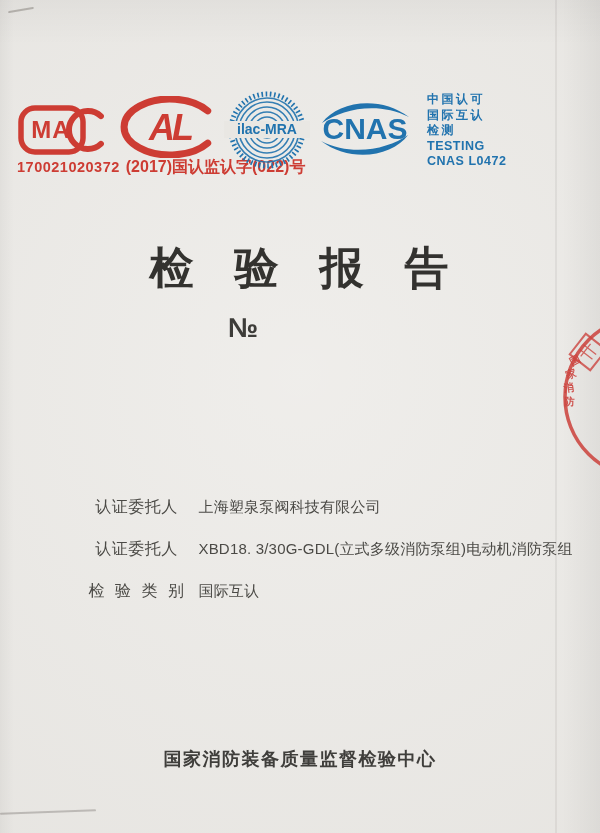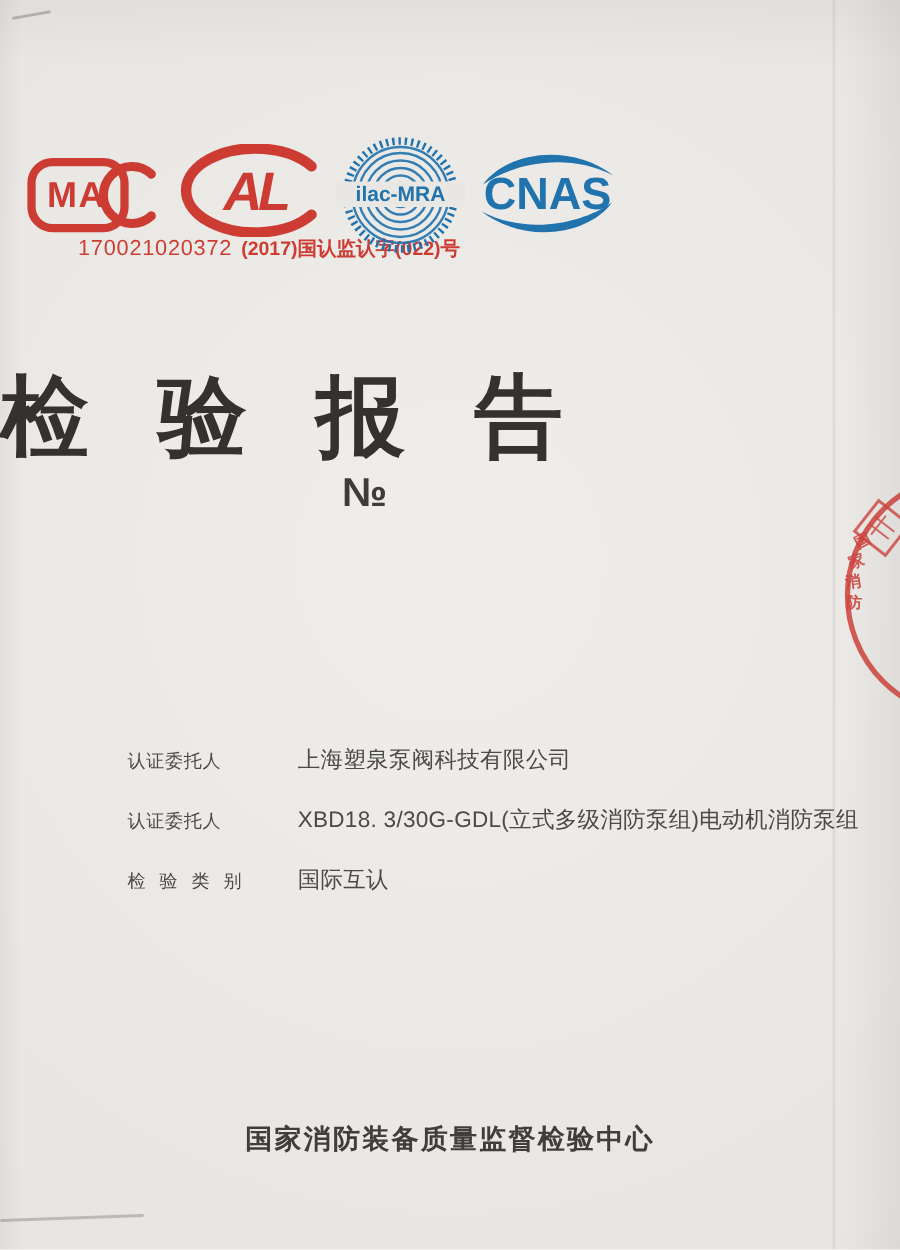--- a/index.html
+++ b/index.html
@@ -12,47 +12,47 @@
     background-image:
       linear-gradient(180deg, rgba(0,0,0,0.035), rgba(0,0,0,0) 45px),
       linear-gradient(90deg, rgba(0,0,0,0.04), rgba(0,0,0,0) 14px, rgba(0,0,0,0) 562px, rgba(0,0,0,0.05) 600px),
       radial-gradient(120% 90% at 50% 45%, rgba(255,255,255,0.28), rgba(0,0,0,0.02));
     font-family: "Liberation Sans", "DejaVu Sans", sans-serif;
   }
 
   
   .cma-logo   { position: absolute; left: 18px;  top: 104px; }
   .cma-cert   { position: absolute; left: 17px;  top: 157px; display: flex; align-items: baseline; gap: 6px; color: #cd3c33; white-space: nowrap; }
-  .cert-number { font-size: 14.5px; font-weight: 400; letter-spacing: 0.5px; margin-left: 35px; }
-  .approval-text { font-size: 13px; font-weight: 700; }
+  .cert-number { font-size: 14.5px; font-weight: 700; letter-spacing: 0.5px; }
+  .approval-text { font-size: 16px; font-weight: 700; }
   .al-logo    { position: absolute; left: 120px; top: 96px; }
   .ilac-logo  { position: absolute; left: 223px; top: 91px; }
   .cnas-logo  { position: absolute; left: 318px; top: 97px; }
   .cnas-lines { position: absolute; left: 427px; top: 92px; color: #2173ae; font-size: 12px; line-height: 15.5px; font-weight: 600; }
   .cnas-lines span { display: block; letter-spacing: 2.5px; }
   .cnas-lines span.en { letter-spacing: 0.5px; font-weight: 700; font-size: 12.5px; }
 
   
   .report-title {
     position: absolute; top: 239px; left: 0; right: 0; margin: 0;
-    font-size: 59px; font-weight: 700;
-    color: #33322f; word-spacing: 26px; letter-spacing: 2px; white-space: nowrap;
+    text-align: center; font-size: 44px; font-weight: 700;
+    color: #33322f; word-spacing: 26px; letter-spacing: 2px; white-space: nowrap; font-family: Liberation Serif, serif;
   }
   .report-no { position: absolute; top: 313px; left: 228px; display: flex; align-items: baseline; gap: 17px; }
   .no-symbol { font-size: 27px; font-weight: 600; color: #3d3c39; }
   .no-value  { font-family: "DejaVu Sans Mono", monospace; font-size: 20px; letter-spacing: 2px; color: #57554f; }
 
   
   .stamp { position: absolute; top: 326px; right: 0; width: 42px; height: 140px; overflow: hidden; }
   .stamp svg { display: block; }
 
   
   .fields { position: absolute; left: 85px; top: 497px; }
   .field-row { margin-bottom: 21px; white-space: nowrap; }
-  .field-label { display: inline-block; width: 103px; color: #4b4a46; font-size: 12px; letter-spacing: 0.5px; }
+  .field-label { display: inline-block; width: 103px; color: #4b4a46; font-size: 16px; letter-spacing: 0.5px; text-align: center; }
   .field-row.spaced .field-label { word-spacing: 5px; }
   .field-value { color: #4b4a46; font-size: 15px; letter-spacing: 0.2px; margin-left: 6px; }
 
   
   .footer {
     position: absolute; top: 747px; left: 0; right: 0;
     text-align: center; font-size: 18px; font-weight: 600;
     letter-spacing: 1.5px; color: #3f3e3b;
   }
 
@@ -95,20 +95,27 @@
     <rect x="1" y="30" width="86" height="17" fill="#e9e7e3"></rect>
     <text x="44" y="43" text-anchor="middle" font-size="14" font-weight="bold" fill="#2173ae">ilac-MRA</text>
   </svg>
 
   <svg class="cnas-logo" width="94" height="64" viewBox="0 0 94 64">
     <path d="M4 26 C 20 4, 62 -2, 91 20 C 60 4, 24 12, 4 26 Z" fill="#2173ae"></path>
     <path d="M90 38 C 74 60, 32 66, 3 44 C 34 60, 70 52, 90 38 Z" fill="#2173ae"></path>
     <text x="47" y="42" text-anchor="middle" font-size="30" font-weight="bold" fill="#2173ae">CNAS</text>
   </svg>
 
+  <div class="cnas-lines">
+    <span>中国认可</span>
+    <span>国际互认</span>
+    <span>检测</span>
+    <span class="en">TESTING</span>
+    <span class="en">CNAS L0472</span>
+  </div>
 
   <h1 class="report-title">检 验 报 告</h1>
 
   <div class="report-no">
     <span class="no-symbol">№</span>
   </div>
 
   <div class="stamp">
     <svg width="42" height="140" viewBox="0 0 42 140">
       <circle cx="88" cy="71" r="81" fill="none" stroke="#cc4540" stroke-width="3.5" opacity="0.88"></circle>

